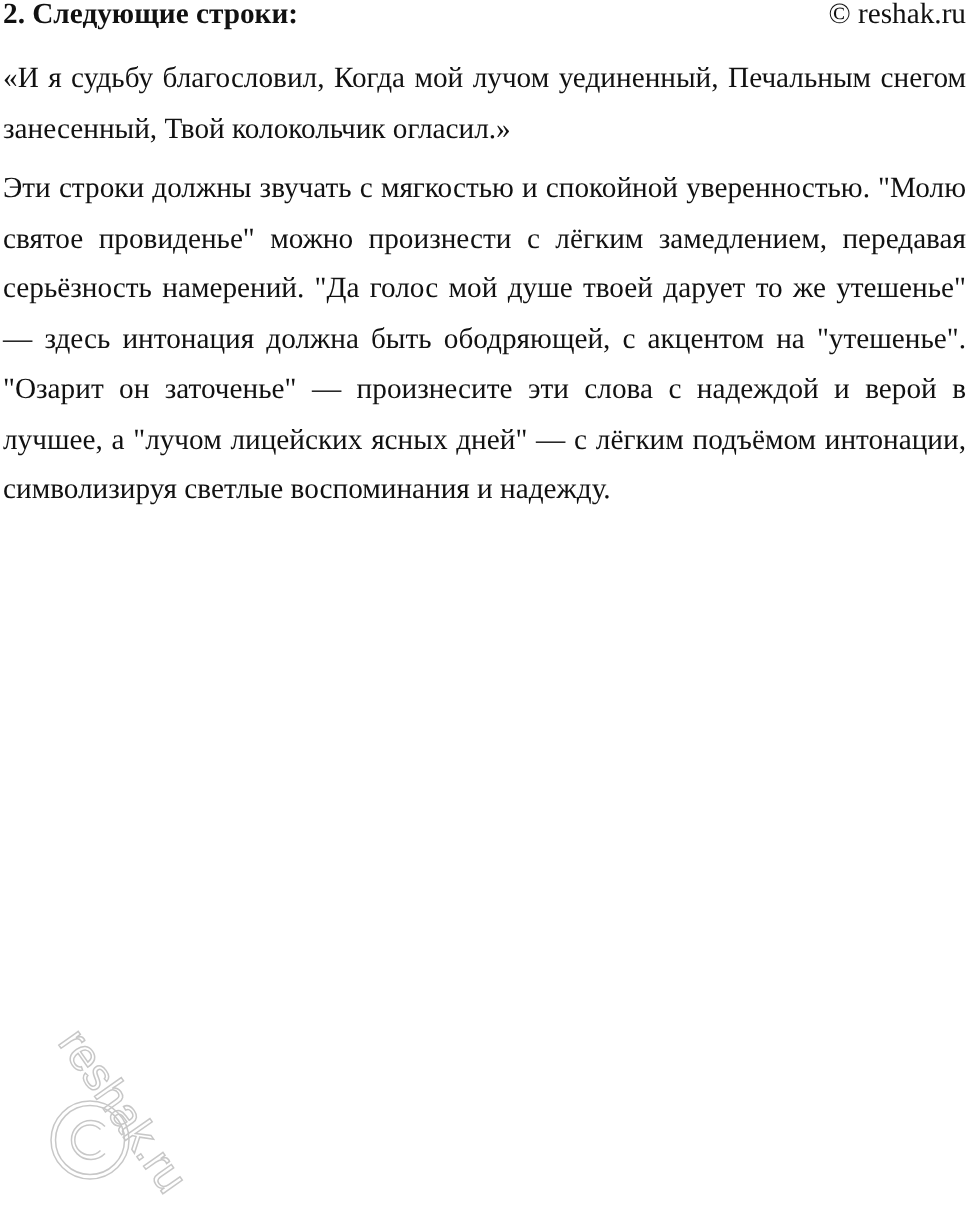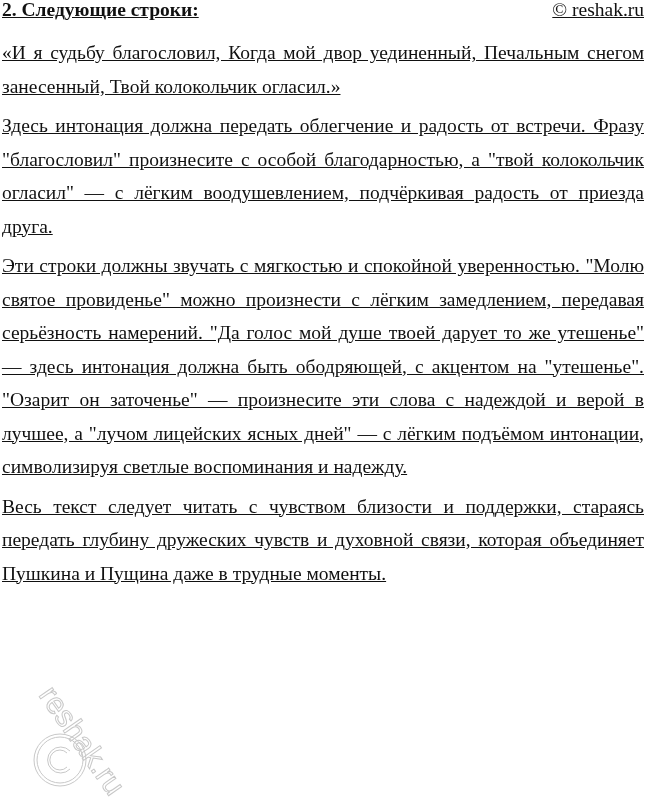--- a/index.html
+++ b/index.html
@@ -13,21 +13,20 @@
       overflow: hidden;
       position: relative;
       font-family: "Liberation Serif", "DejaVu Serif", serif;
       color: #111111;
     }
     .page {
       position: absolute;
       left: 2px;
       top: 0;
       width: 642px;
-      text-decoration: underline;
     }
     .heading-row {
       display: flex;
       justify-content: space-between;
       align-items: baseline;
       height: 28px;
       margin-top: -4px;
     }
     .section-heading {
       font-weight: bold;
@@ -67,29 +66,27 @@
 </head>
 <body>
 
 <div class="page">
 
   <div class="heading-row">
     <h2 class="section-heading">2. Следующие строки:</h2>
     <span class="copyright">© reshak.ru</span>
   </div>
 
-  <p class="block-quote1">«И я судьбу благословил, Когда мой двор уединенный, Печальным снегом занесенный, Твой колокольчик огласил.»</p>
+  <p class="block-quote1">«И я судьбу благословил, Когда мой лучом уединенный, Печальным снегом занесенный, Твой колокольчик огласил.»</p>
 
-  <p class="block-para1">Здесь интонация должна передать облегчение и радость от встречи. Фразу "благословил" произнесите с особой благодарностью, а "твой колокольчик огласил" — с лёгким воодушевлением, подчёркивая радость от приезда друга.</p>
 
 
 
   <p class="block-para2">Эти строки должны звучать с мягкостью и спокойной уверенностью. "Молю святое провиденье" можно произнести с лёгким замедлением, передавая серьёзность намерений. "Да голос мой душе твоей дарует то же утешенье" — здесь интонация должна быть ободряющей, с акцентом на "утешенье". "Озарит он заточенье" — произнесите эти слова с надеждой и верой в лучшее, а "лучом лицейских ясных дней" — с лёгким подъёмом интонации, символизируя светлые воспоминания и надежду.</p>
 
-  <p class="block-para3">Весь текст следует читать с чувством близости и поддержки, стараясь передать глубину дружеских чувств и духовной связи, которая объединяет Пушкина и Пущина даже в трудные моменты.</p>
 </div>
 
 <div class="watermark">
   <svg width="120" height="150" viewBox="0 0 120 150">
     <g fill="none" stroke="#9a9a9a" stroke-width="1">
       <circle cx="30" cy="105" r="26"></circle>
       <circle cx="30" cy="105" r="23"></circle>
       <path d="M40 96 A13 13 0 1 0 40 114"></path>
       <path d="M37 98 A10 10 0 1 0 37 112"></path>
     </g>

